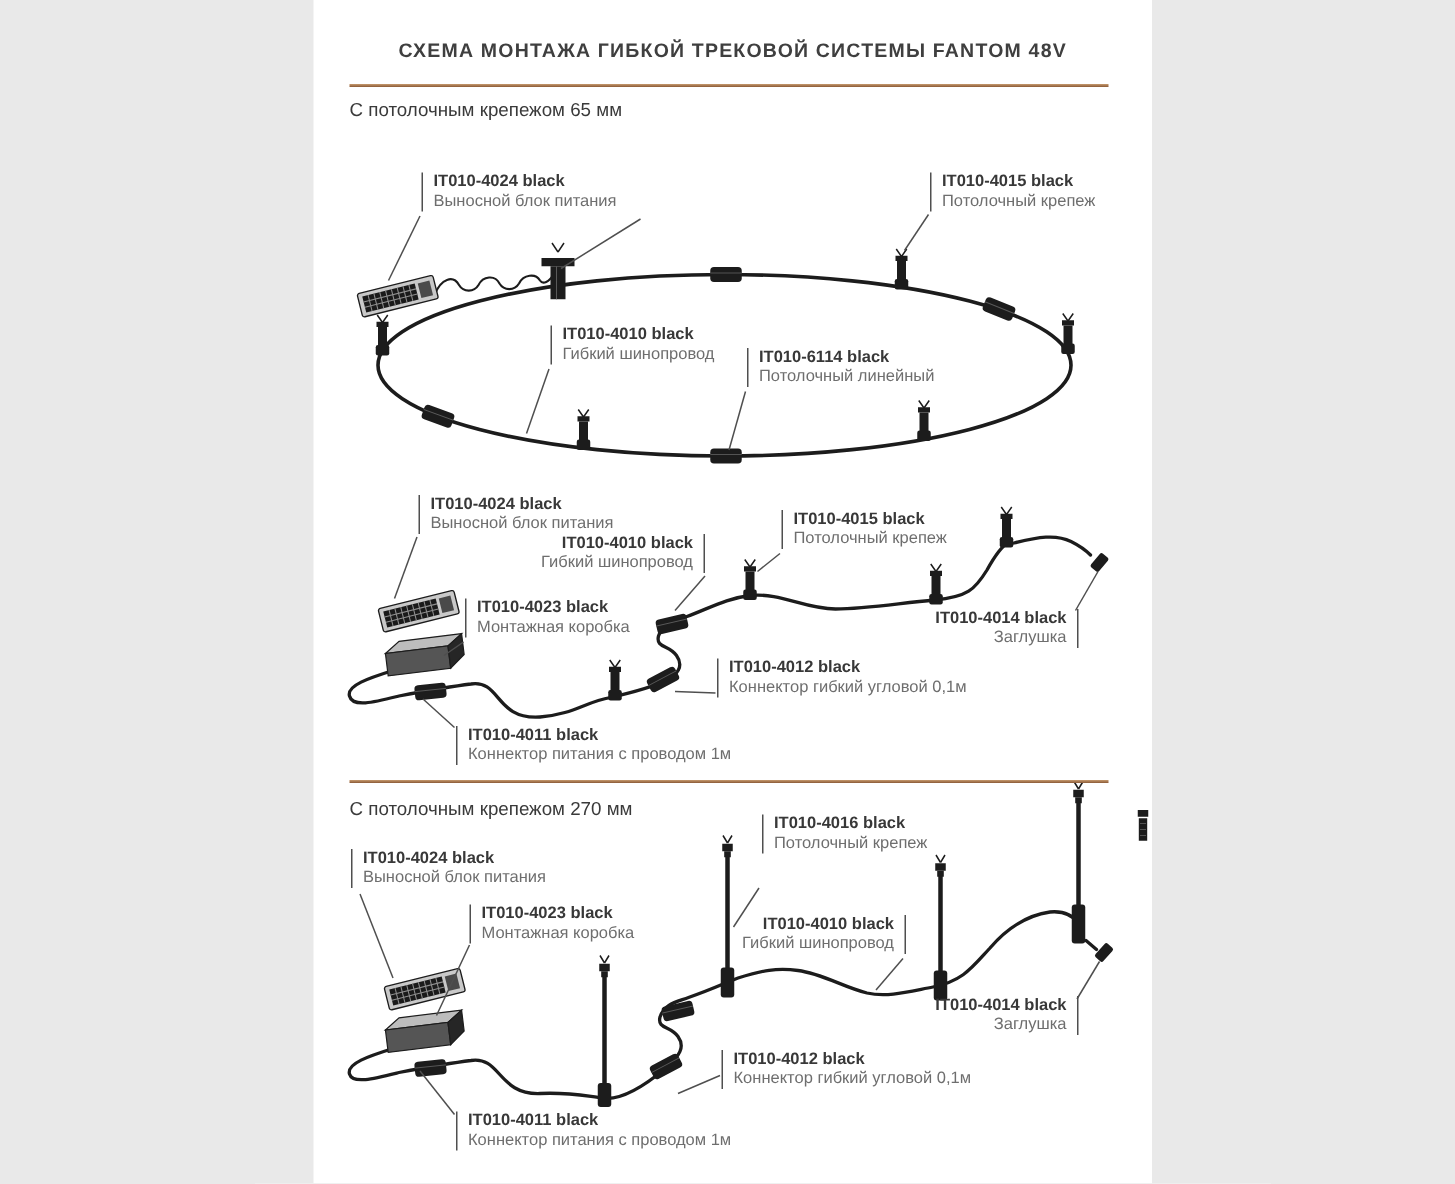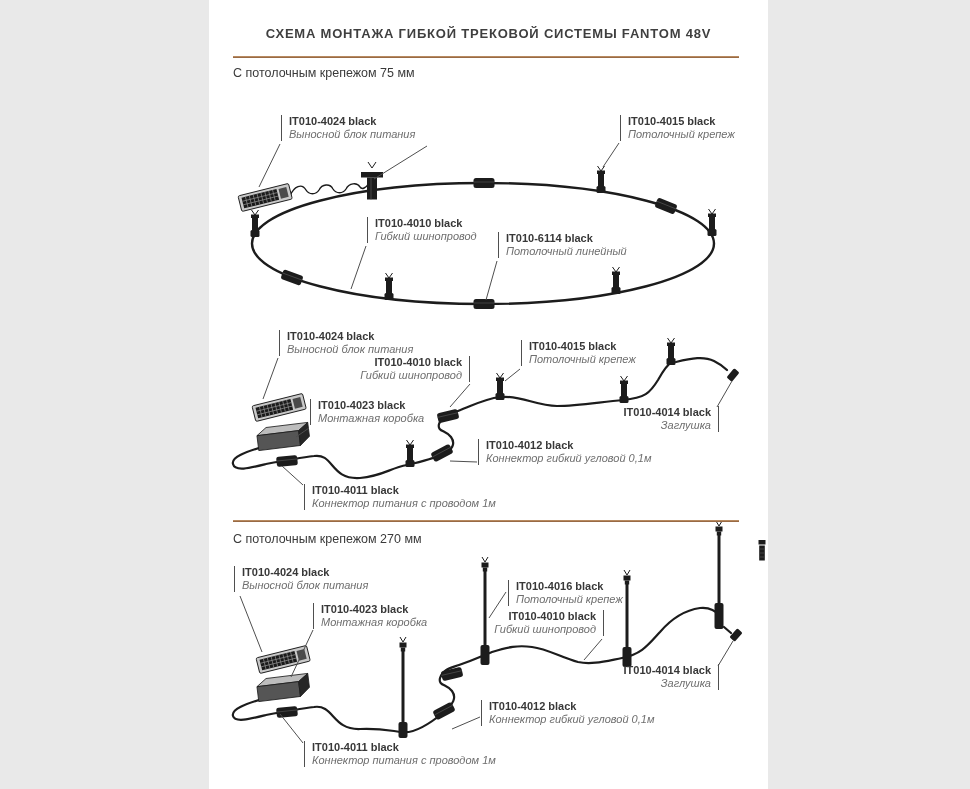--- a/index.html
+++ b/index.html
@@ -9,21 +9,21 @@
   .title{position:absolute;left:209px;top:26px;width:559px;text-align:center;
          font-size:13px;font-weight:600;letter-spacing:.8px;color:#3f3f3f;}
   .divider{position:absolute;left:233px;width:506px;height:2px;
            background:linear-gradient(#c79a6f,#8a5a36);}
   .section-heading{position:absolute;font-size:12.5px;color:#3a3a3a;}
   .lbl{position:absolute;font-size:11px;line-height:13px;white-space:nowrap;
        border-left:1.5px solid #4f4f4f;padding-left:7px;}
   .lbl.right{border-left:none;border-right:1.5px solid #4f4f4f;
              padding-left:0;padding-right:7px;text-align:right;}
   .lbl .code{font-weight:bold;color:#383838;}
-  .lbl .desc{color:#6e6e6e;font-style:italic;}
+  .lbl .desc{color:#6e6e6e;}
   svg.art{position:absolute;left:0;top:0;}
 </style>
 </head>
 <body>
 
 <div class="canvas">
   <div class="panel"></div>
 
   <svg class="art" width="970" height="789" viewBox="0 0 970 789">
     <defs>
@@ -170,21 +170,21 @@
         <line x1="602" y1="639" x2="584" y2="660"></line>
         <line x1="718" y1="666" x2="733" y2="641"></line>
         <line x1="480" y1="717" x2="452" y2="729"></line>
         <line x1="303" y1="743" x2="280" y2="714"></line>
       </g>
     </g>
   </svg>
 
   <div class="title">СХЕМА МОНТАЖА ГИБКОЙ ТРЕКОВОЙ СИСТЕМЫ FANTOM 48V</div>
   <div class="divider" style="top:56px"></div>
-  <div class="section-heading" style="left:233px;top:66px">С потолочным крепежом 75 мм</div>
+  <div class="section-heading" style="left:233px;top:66px">С потолочным крепежом 65 мм</div>
   <div class="divider" style="top:520px"></div>
   <div class="section-heading" style="left:233px;top:532px">С потолочным крепежом 270 мм</div>
 
   <div class="lbl" style="left:281px;top:115px">
     <div class="code">IT010-4024 black</div>
     <div class="desc">Выносной блок питания</div>
   </div>
   <div class="lbl" style="left:620px;top:115px">
     <div class="code">IT010-4015 black</div>
     <div class="desc">Потолочный крепеж</div>
@@ -228,21 +228,21 @@
   </div>
 
   <div class="lbl" style="left:234px;top:566px">
     <div class="code">IT010-4024 black</div>
     <div class="desc">Выносной блок питания</div>
   </div>
   <div class="lbl" style="left:313px;top:603px">
     <div class="code">IT010-4023 black</div>
     <div class="desc">Монтажная коробка</div>
   </div>
-  <div class="lbl" style="left:508px;top:580px">
+  <div class="lbl" style="left:508px;top:543px">
     <div class="code">IT010-4016 black</div>
     <div class="desc">Потолочный крепеж</div>
   </div>
   <div class="lbl right" style="right:366px;top:610px">
     <div class="code">IT010-4010 black</div>
     <div class="desc">Гибкий шинопровод</div>
   </div>
   <div class="lbl right" style="right:251px;top:664px">
     <div class="code">IT010-4014 black</div>
     <div class="desc">Заглушка</div>

